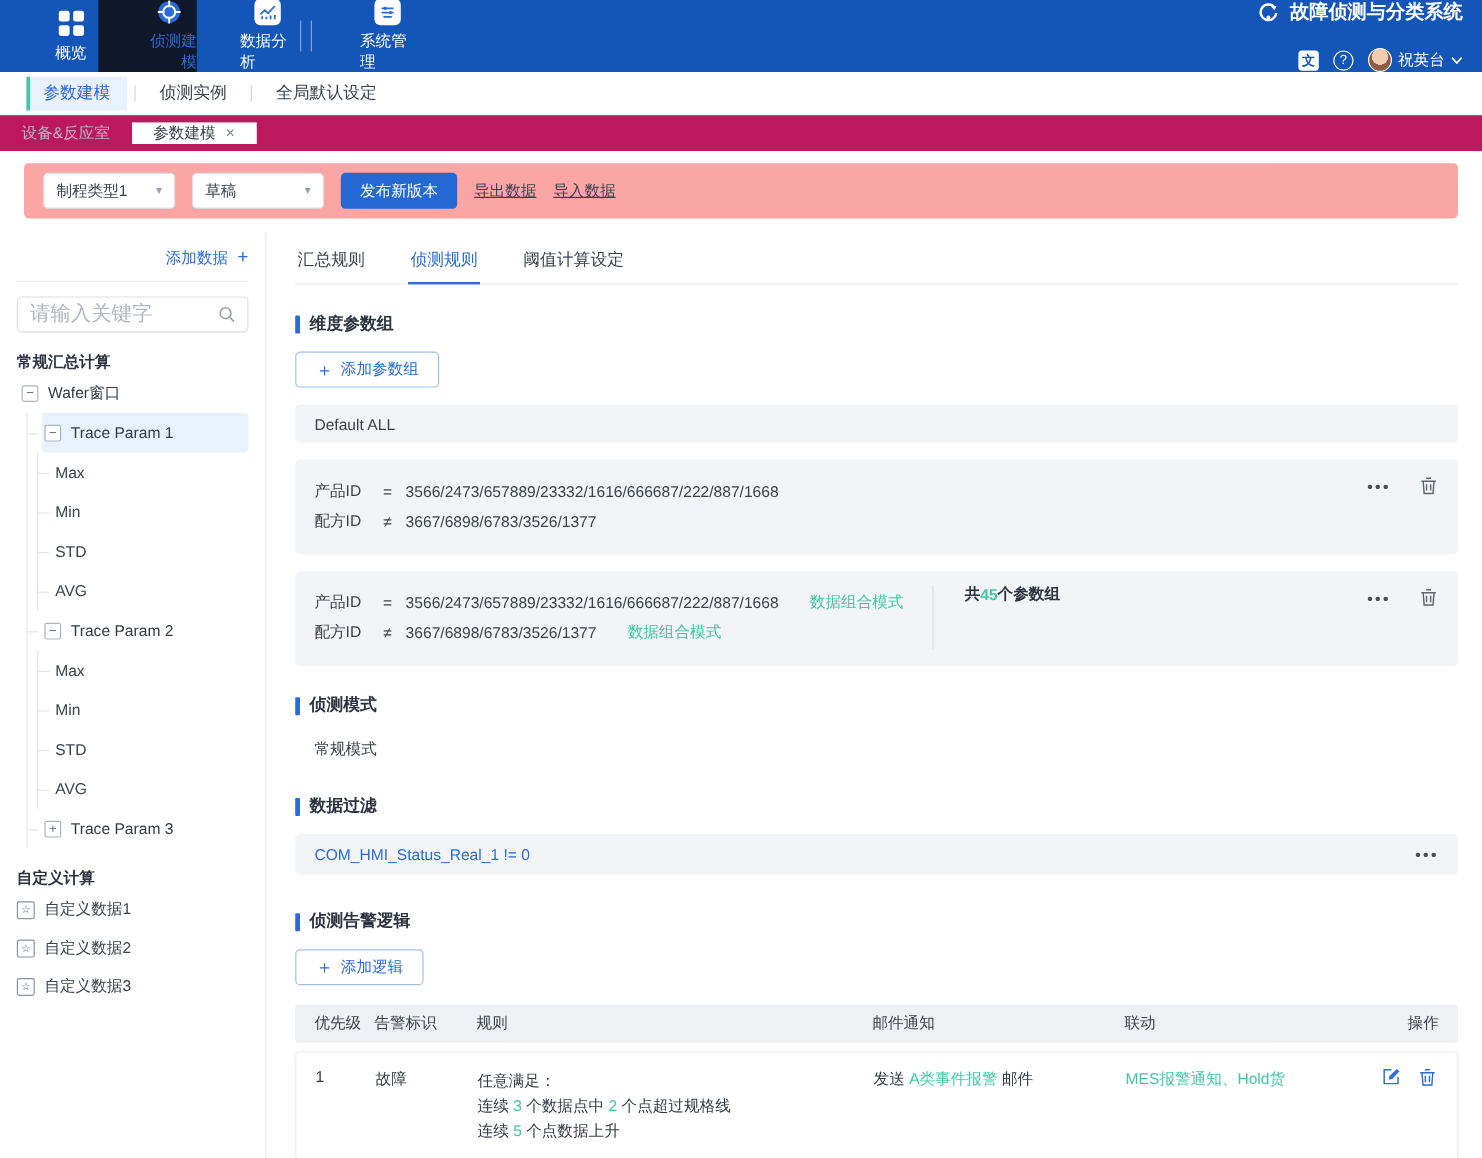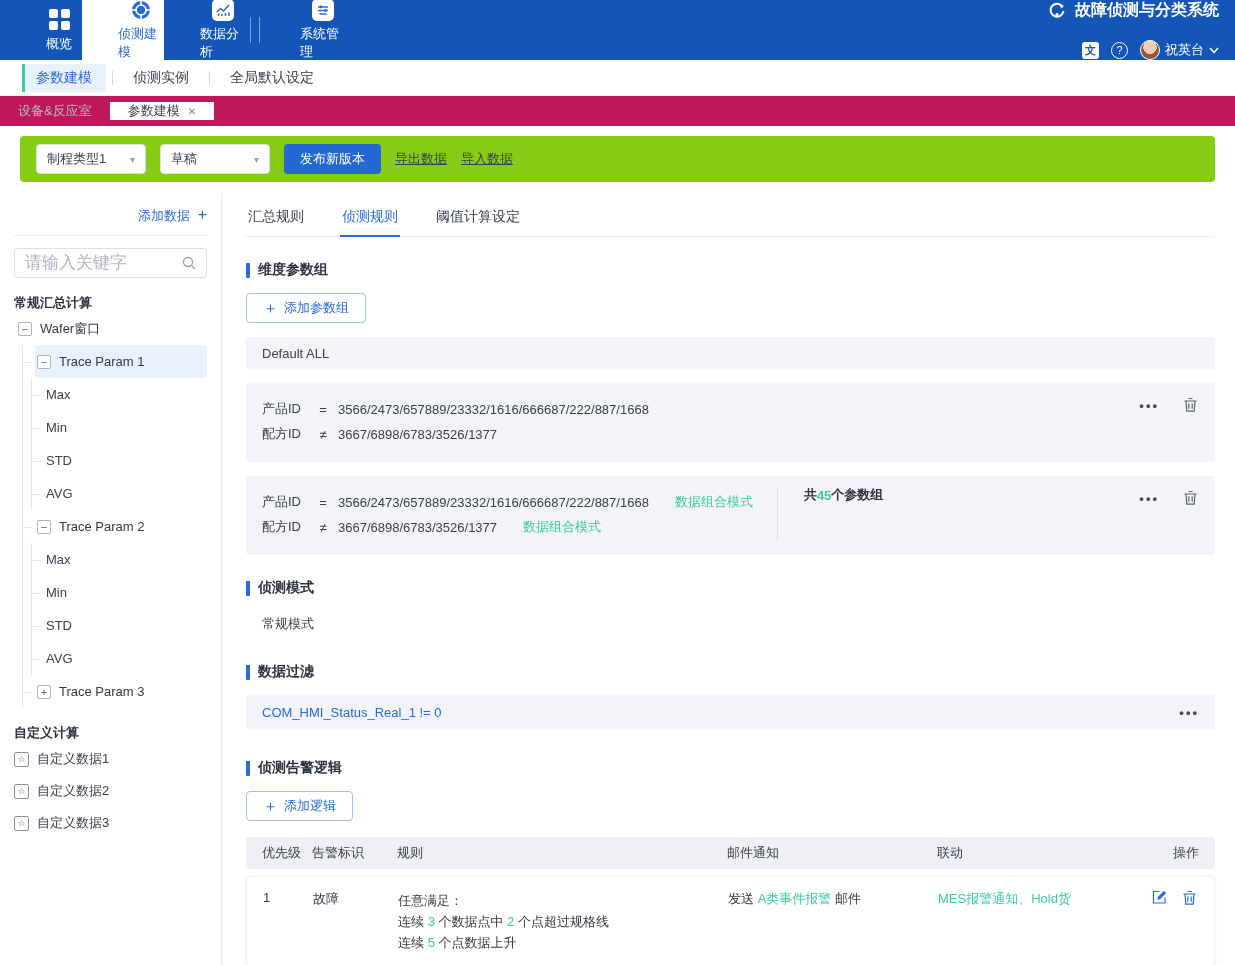--- a/index.html
+++ b/index.html
@@ -3,21 +3,21 @@
 <meta charset="utf-8">
 <style>
   * { margin:0; padding:0; box-sizing:border-box; }
   html,body { width:1235px; height:965px; overflow:hidden; background:#fff;
     font-family:"Liberation Sans","DejaVu Sans",sans-serif; font-size:13px; color:#333a45; }
 
   
   .topbar { height:60px; background:#1456b8; display:flex; align-items:stretch; }
   .nav-item { width:82px; display:flex; flex-direction:column; align-items:center;
     justify-content:center; gap:4px; color:#fff; font-size:13px; cursor:pointer; position:relative;padding-left:36px; }
-  .nav-item.active { background:#ffffff; color:#2b6bd8; }
+  .nav-item.active { background:#0f172a; color:#2b6bd8;text-align:right; }
   .nav-divider { width:1px; height:26px; background:rgba(255,255,255,.45); align-self:center; margin:0 4px; }
   .nav-ic { width:24px; height:24px; display:flex; align-items:center; justify-content:center; }
   .ic-box { width:22px; height:22px; background:#fff; border-radius:5px; display:flex;
     align-items:center; justify-content:center; }
   .grid-ic { display:grid; grid-template-columns:9px 9px; grid-template-rows:9px 9px; gap:3px; }
   .grid-ic span { background:#fff; border-radius:2px; }
   .topbar-right { margin-left:auto; display:flex; flex-direction:column; justify-content:space-between;
     align-items:flex-end; padding-right:16px; gap:6px; }
   .sys-title-row { display:flex; align-items:center; gap:8px; color:#fff; font-size:16px; font-weight:bold; }
   .user-row { display:flex; align-items:center; gap:12px; color:#fff; font-size:13px; }
@@ -35,21 +35,21 @@
   .subnav-divider { width:1px; height:14px; background:#d4d8de; margin:0 6px; }
 
   
   .tabbar { height:30px; background:#be185d; display:flex; align-items:center; }
   .wtab { padding:0 18px; display:flex; align-items:center; gap:8px; font-size:13px; color:#b4bac2; cursor:pointer; }
   .wtab.active { background:#fff; color:#3a424e; }
   .wtab .x { font-size:10px; color:#7c848e; }
 
   
   .toolbar-wrap { padding:10px 20px 12px 20px; background:#fff; }
-  .toolbar { background:#84cc16; border-radius:4px; height:46px; display:flex; align-items:center;
+  .toolbar { background:#fca5a5; border-radius:4px; height:46px; display:flex; align-items:center;
     padding:0 16px; gap:14px; }
   .select { width:110px; height:30px; background:#fff; border:1px solid #dcdfe4; border-radius:4px;
     display:flex; align-items:center; justify-content:space-between; padding:0 10px; color:#3a424e; cursor:pointer; }
   .select .chev { color:#9aa1ac; font-size:10px; }
   .btn-primary { height:30px; padding:0 16px; background:#2468d4; color:#fff; border:none;
     border-radius:4px; font-size:13px; cursor:pointer; }
   .text-link { color:#3a424e; text-decoration:underline; cursor:pointer; }
 
   
   .page-body { display:flex; height:779px; }

